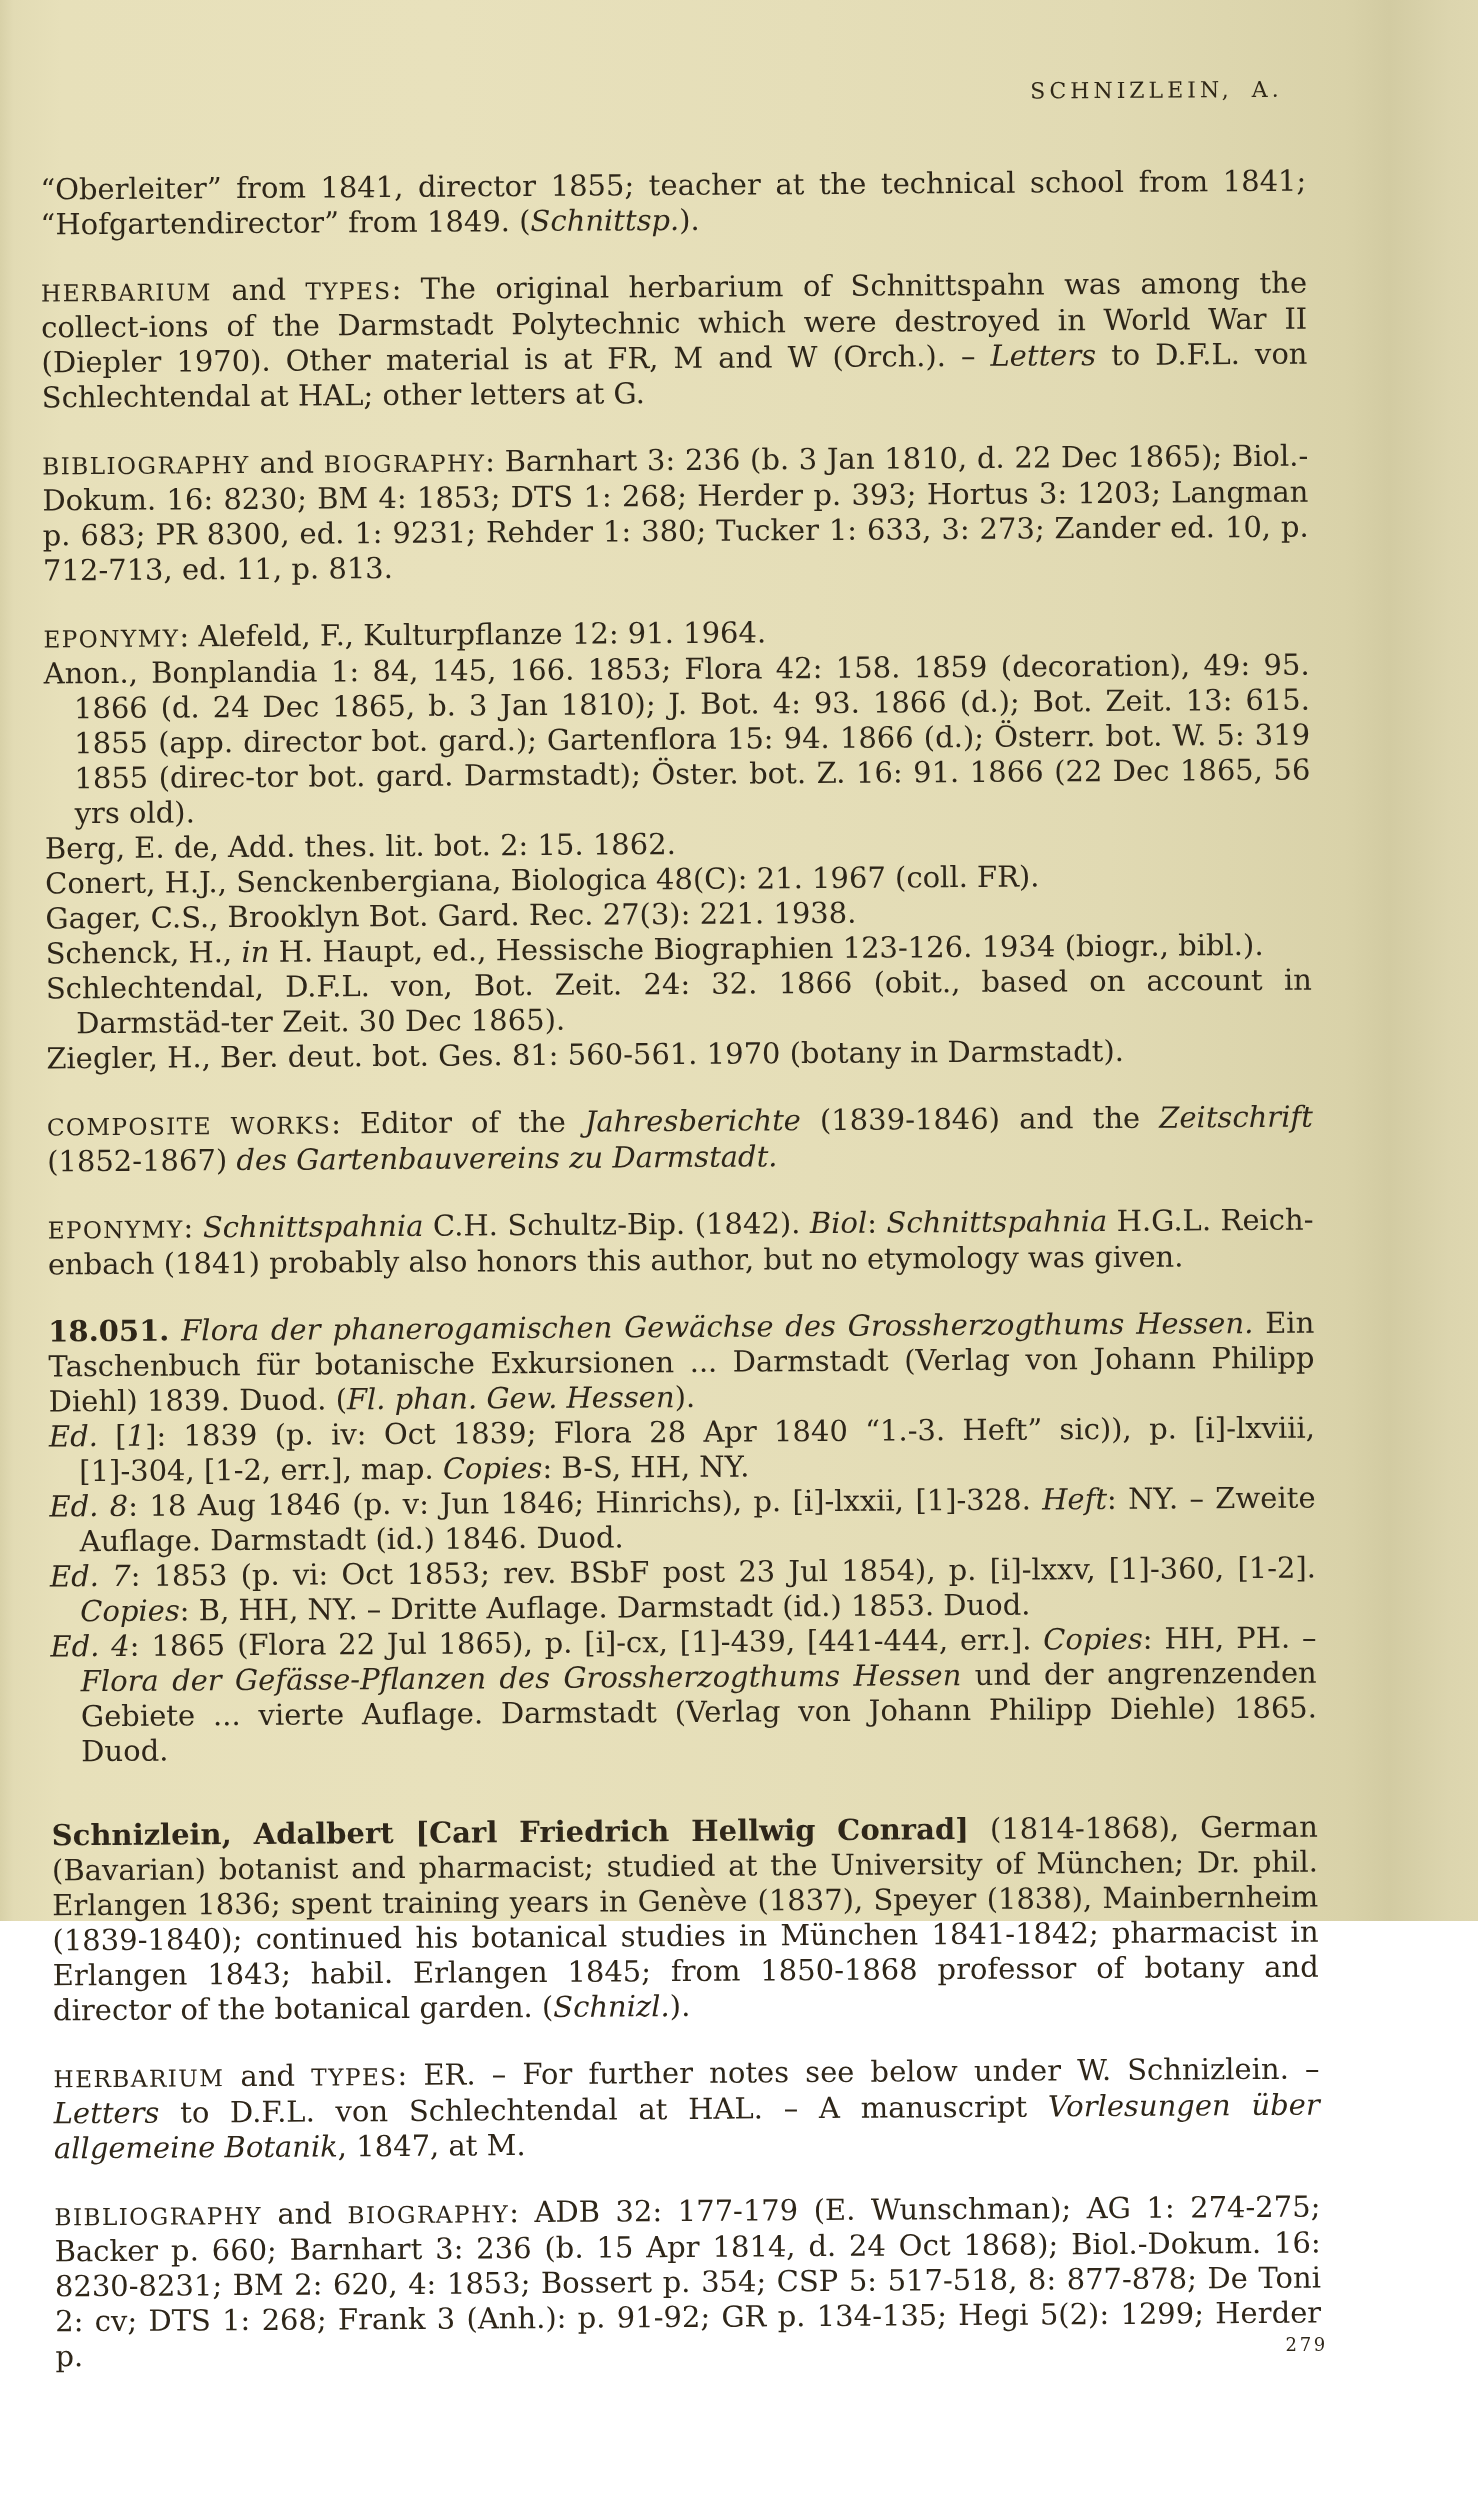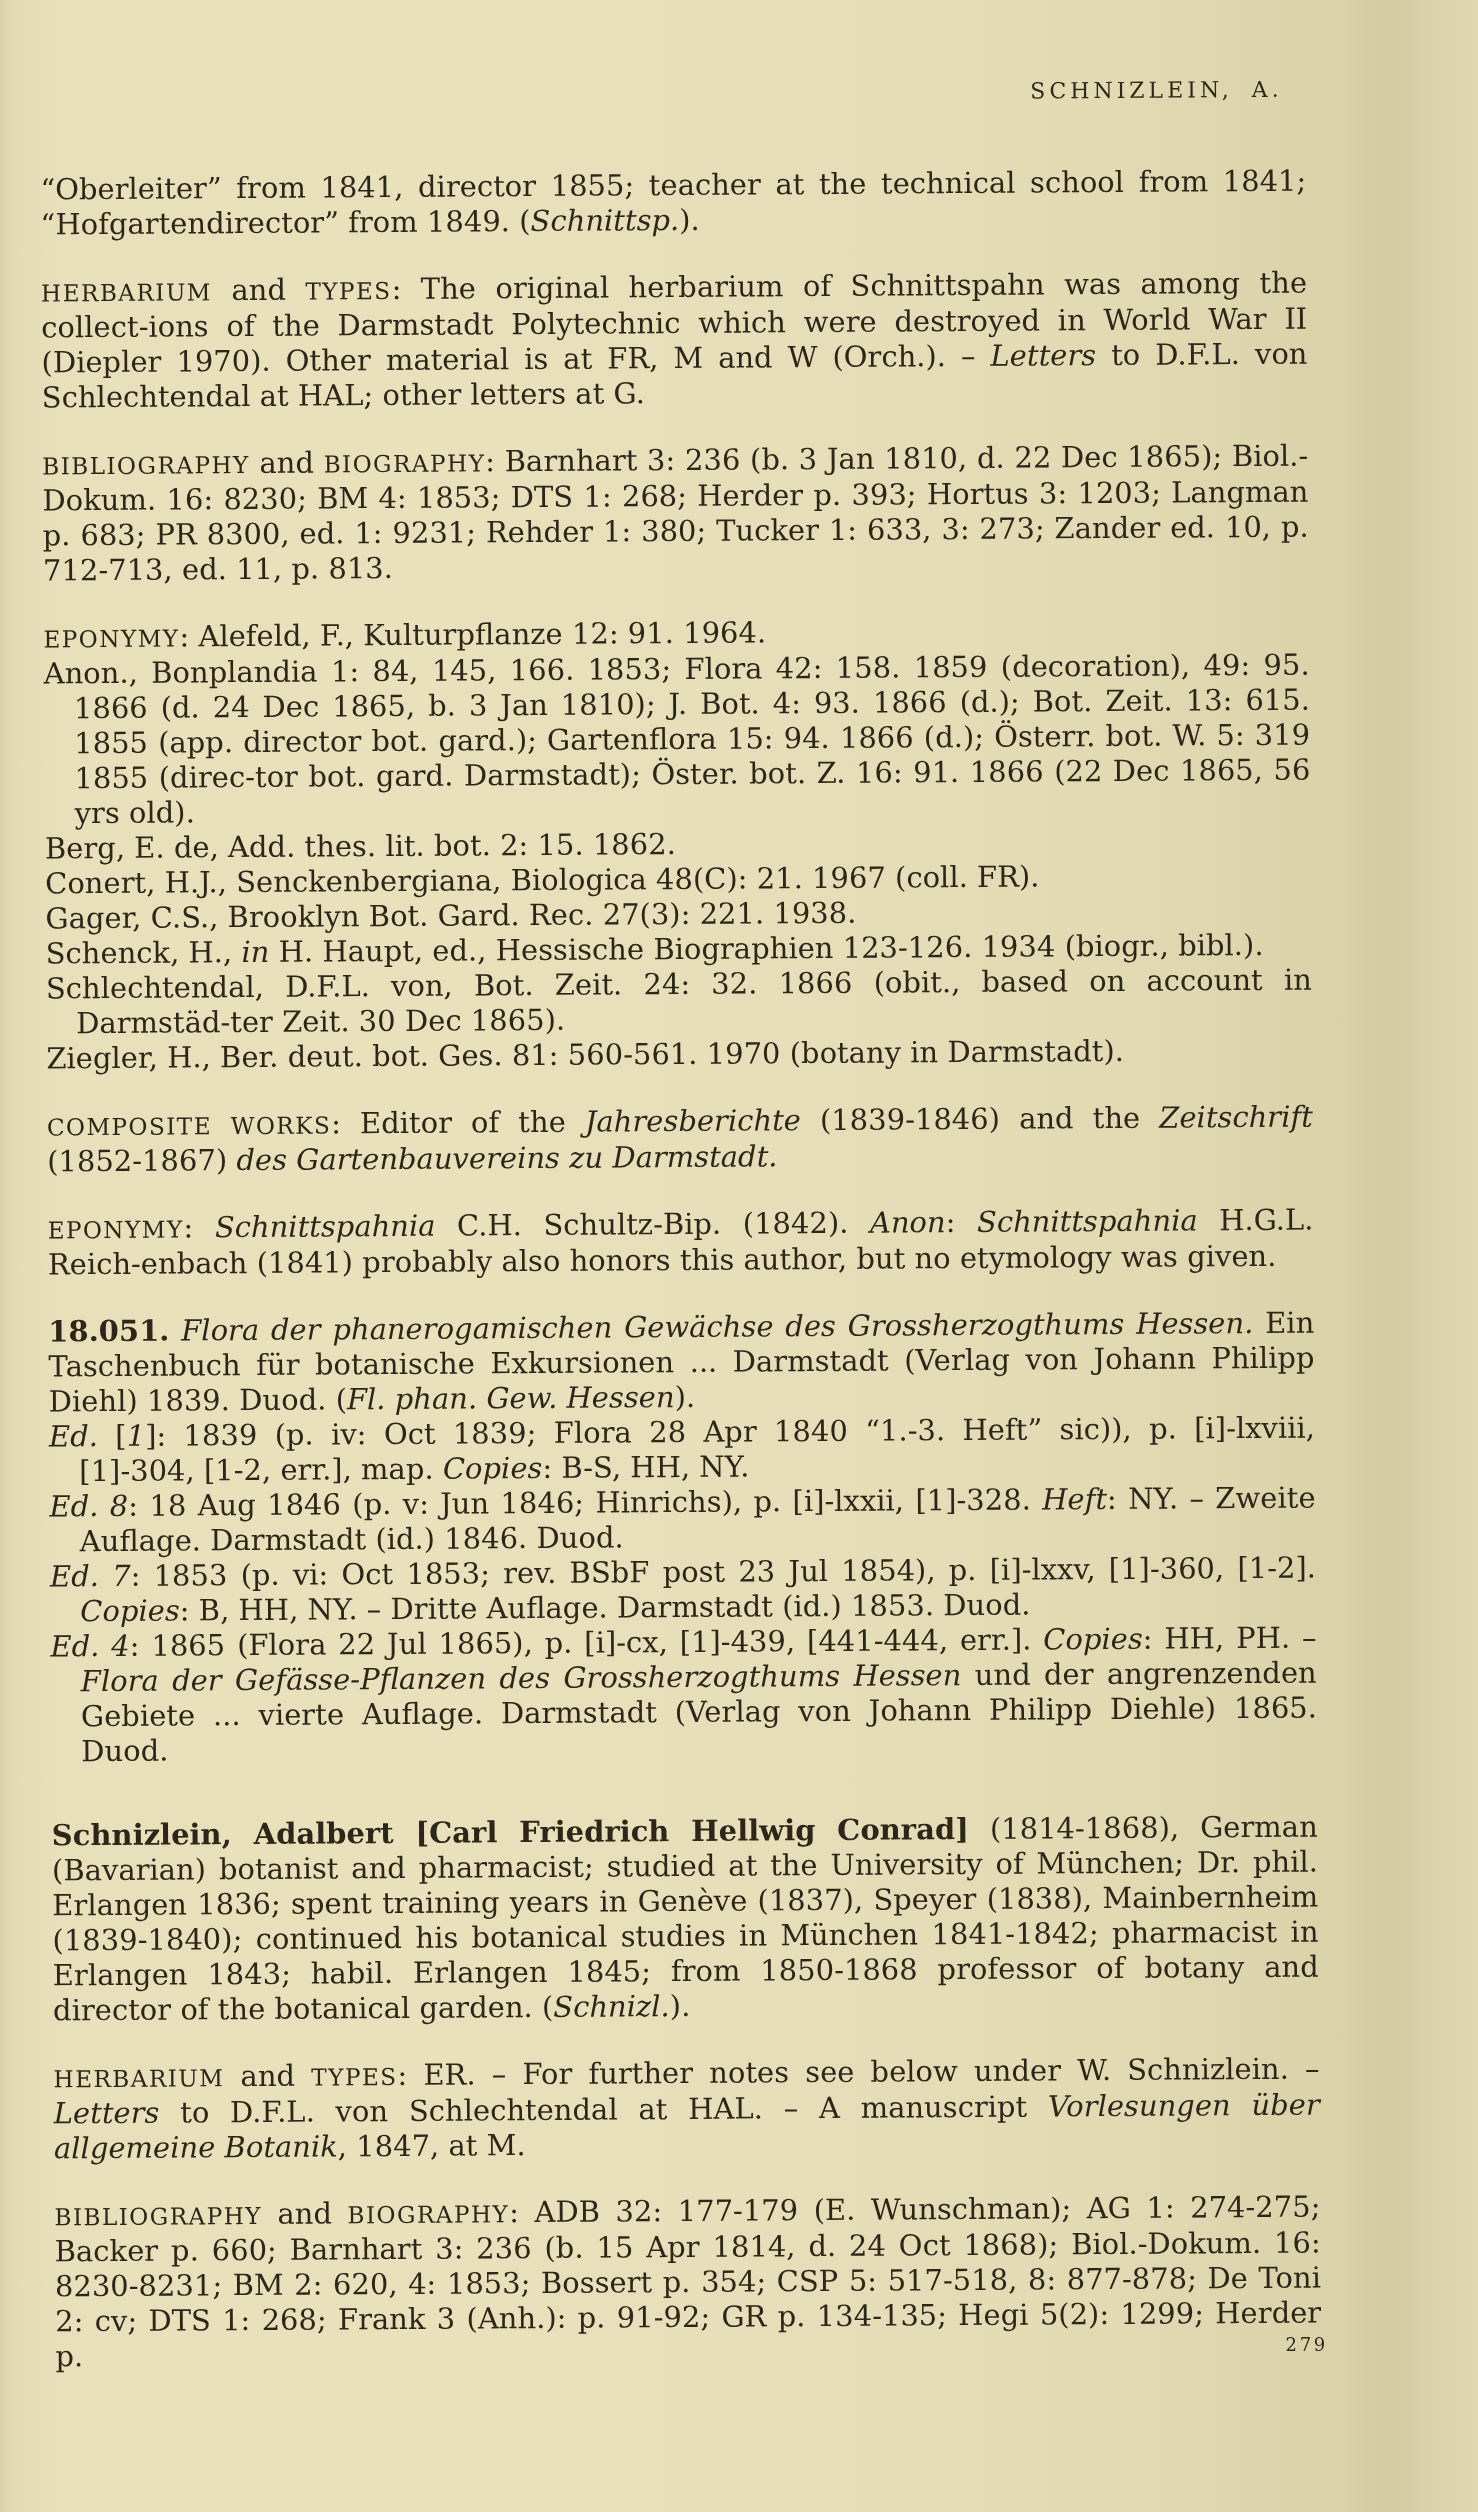--- a/index.html
+++ b/index.html
@@ -8,21 +8,21 @@
   }
   body {
     width: 1478px;
     height: 2512px;
     overflow: hidden;
     font-family: "DejaVu Serif", "Liberation Serif", serif;
   }
   .page {
     position: relative;
     width: 1478px;
-    height: 2512px;
+    height: 1921px;
     color: #2e2619;
     background: linear-gradient(90deg,
       #d8d1a8 0px, #e2dbb4 13.5px, #e7e0ba 61px,
       #e8e1bc 30%, #e5deb8 55%, #e1dab3 75%,
       #d9d2a9 91%, #d2cba2 94%, #dcd5ae 98%, #ded7b0 100%);
   }
   .column {
     position: absolute;
     left: 39px;
     top: 0;
@@ -74,21 +74,21 @@
     <p class="gap"><span class="seg-sc">BIBLIOGRAPHY</span><span class="seg-r"> and </span><span class="seg-sc">BIOGRAPHY</span><span class="seg-r">: Barnhart 3: 236 (b. 3 Jan 1810, d. 22 Dec 1865); Biol.-Dokum. 16: 8230; BM 4: 1853; DTS 1: 268; Herder p. 393; Hortus 3: 1203; Langman p. 683; PR 8300, ed. 1: 9231; Rehder 1: 380; Tucker 1: 633, 3: 273; Zander ed. 10, p. 712-713, ed. 11, p. 813.</span></p>
     <p class="gap"><span class="seg-sc">EPONYMY</span><span class="seg-r">: Alefeld, F., Kulturpflanze 12: 91. 1964.</span></p>
     <p class="hang"><span class="seg-r">Anon., Bonplandia 1: 84, 145, 166. 1853; Flora 42: 158. 1859 (decoration), 49: 95. 1866 (d. 24 Dec 1865, b. 3 Jan 1810); J. Bot. 4: 93. 1866 (d.); Bot. Zeit. 13: 615. 1855 (app. director bot. gard.); Gartenflora 15: 94. 1866 (d.); Österr. bot. W. 5: 319 1855 (direc-tor bot. gard. Darmstadt); Öster. bot. Z. 16: 91. 1866 (22 Dec 1865, 56 yrs old).</span></p>
     <p class="hang"><span class="seg-r">Berg, E. de, Add. thes. lit. bot. 2: 15. 1862.</span></p>
     <p class="hang"><span class="seg-r">Conert, H.J., Senckenbergiana, Biologica 48(C): 21. 1967 (coll. FR).</span></p>
     <p class="hang"><span class="seg-r">Gager, C.S., Brooklyn Bot. Gard. Rec. 27(3): 221. 1938.</span></p>
     <p class="hang"><span class="seg-r">Schenck, H., </span><span class="seg-i">in</span><span class="seg-r"> H. Haupt, ed., Hessische Biographien 123-126. 1934 (biogr., bibl.).</span></p>
     <p class="hang"><span class="seg-r">Schlechtendal, D.F.L. von, Bot. Zeit. 24: 32. 1866 (obit., based on account in Darmstäd-ter Zeit. 30 Dec 1865).</span></p>
     <p class="hang"><span class="seg-r">Ziegler, H., Ber. deut. bot. Ges. 81: 560-561. 1970 (botany in Darmstadt).</span></p>
     <p class="gap"><span class="seg-sc">COMPOSITE WORKS</span><span class="seg-r">: Editor of the </span><span class="seg-i">Jahresberichte</span><span class="seg-r"> (1839-1846) and the </span><span class="seg-i">Zeitschrift</span><span class="seg-r"> (1852-1867) </span><span class="seg-i">des Gartenbauvereins zu Darmstadt.</span></p>
-    <p class="gap"><span class="seg-sc">EPONYMY</span><span class="seg-r">: </span><span class="seg-i">Schnittspahnia</span><span class="seg-r"> C.H. Schultz-Bip. (1842). </span><span class="seg-i">Anon</span><span class="seg-r">: </span><span class="seg-i">Schnittspahnia</span><span class="seg-r"> H.G.L. Reich-enbach (1841) probably also honors this author, but no etymology was given.</span></p>
+    <p class="gap"><span class="seg-sc">EPONYMY</span><span class="seg-r">: </span><span class="seg-i">Schnittspahnia</span><span class="seg-r"> C.H. Schultz-Bip. (1842). </span><span class="seg-i">Biol</span><span class="seg-r">: </span><span class="seg-i">Schnittspahnia</span><span class="seg-r"> H.G.L. Reich-enbach (1841) probably also honors this author, but no etymology was given.</span></p>
     <p class="gap"><span class="seg-b">18.051.</span><span class="seg-r"> </span><span class="seg-i">Flora der phanerogamischen Gewächse des Grossherzogthums Hessen.</span><span class="seg-r"> Ein Taschenbuch für botanische Exkursionen ... Darmstadt (Verlag von Johann Philipp Diehl) 1839. Duod. (</span><span class="seg-i">Fl. phan. Gew. Hessen</span><span class="seg-r">).</span></p>
     <p class="hang"><span class="seg-i">Ed.</span><span class="seg-r"> [</span><span class="seg-i">1</span><span class="seg-r">]: 1839 (p. iv: Oct 1839; Flora 28 Apr 1840 “1.-3. Heft” sic)), p. [i]-lxviii, [1]-304, [1-2, err.], map. </span><span class="seg-i">Copies</span><span class="seg-r">: B-S, HH, NY.</span></p>
     <p class="hang"><span class="seg-i">Ed. 8</span><span class="seg-r">: 18 Aug 1846 (p. v: Jun 1846; Hinrichs), p. [i]-lxxii, [1]-328. </span><span class="seg-i">Heft</span><span class="seg-r">: NY. – Zweite Auflage. Darmstadt (id.) 1846. Duod.</span></p>
     <p class="hang"><span class="seg-i">Ed. 7</span><span class="seg-r">: 1853 (p. vi: Oct 1853; rev. BSbF post 23 Jul 1854), p. [i]-lxxv, [1]-360, [1-2]. </span><span class="seg-i">Copies</span><span class="seg-r">: B, HH, NY. – Dritte Auflage. Darmstadt (id.) 1853. Duod.</span></p>
     <p class="hang"><span class="seg-i">Ed. 4</span><span class="seg-r">: 1865 (Flora 22 Jul 1865), p. [i]-cx, [1]-439, [441-444, err.]. </span><span class="seg-i">Copies</span><span class="seg-r">: HH, PH. –</span><span class="seg-i">Flora der Gefässe-Pflanzen des Grossherzogthums Hessen</span><span class="seg-r"> und der angrenzenden Gebiete ... vierte Auflage. Darmstadt (Verlag von Johann Philipp Diehle) 1865. Duod.</span></p>
     <p class="gap-xl"><span class="seg-b">Schnizlein, Adalbert [Carl Friedrich Hellwig Conrad]</span><span class="seg-r"> (1814-1868), German (Bavarian) botanist and pharmacist; studied at the University of München; Dr. phil. Erlangen 1836; spent training years in Genève (1837), Speyer (1838), Mainbernheim (1839-1840); continued his botanical studies in München 1841-1842; pharmacist in Erlangen 1843; habil. Erlangen 1845; from 1850-1868 professor of botany and director of the botanical garden. (</span><span class="seg-i">Schnizl.</span><span class="seg-r">).</span></p>
     <p class="gap"><span class="seg-sc">HERBARIUM</span><span class="seg-r"> and </span><span class="seg-sc">TYPES</span><span class="seg-r">: ER. – For further notes see below under W. Schnizlein. – </span><span class="seg-i">Letters</span><span class="seg-r"> to D.F.L. von Schlechtendal at HAL. – A manuscript </span><span class="seg-i">Vorlesungen über allgemeine Botanik</span><span class="seg-r">, 1847, at M.</span></p>
     <p class="gap"><span class="seg-sc">BIBLIOGRAPHY</span><span class="seg-r"> and </span><span class="seg-sc">BIOGRAPHY</span><span class="seg-r">: ADB 32: 177-179 (E. Wunschman); AG 1: 274-275; Backer p. 660; Barnhart 3: 236 (b. 15 Apr 1814, d. 24 Oct 1868); Biol.-Dokum. 16: 8230-8231; BM 2: 620, 4: 1853; Bossert p. 354; CSP 5: 517-518, 8: 877-878; De Toni 2: cv; DTS 1: 268; Frank 3 (Anh.): p. 91-92; GR p. 134-135; Hegi 5(2): 1299; Herder p.</span></p>
   </div>
   <div class="pagenum">279</div>

